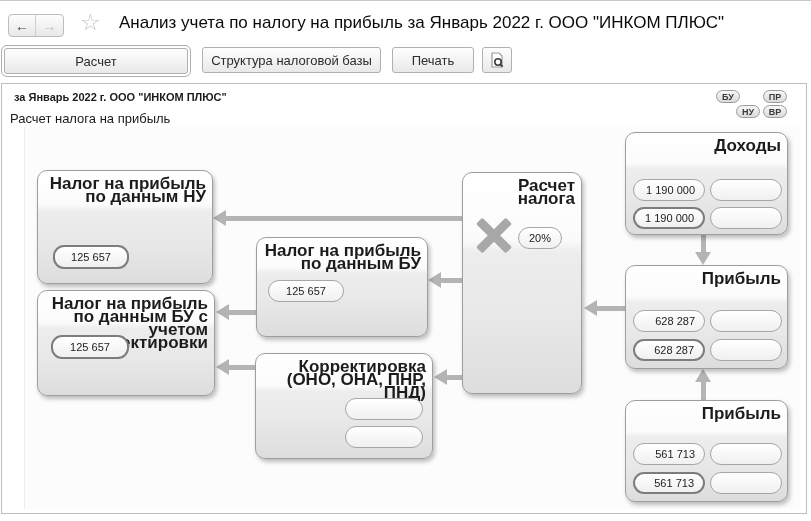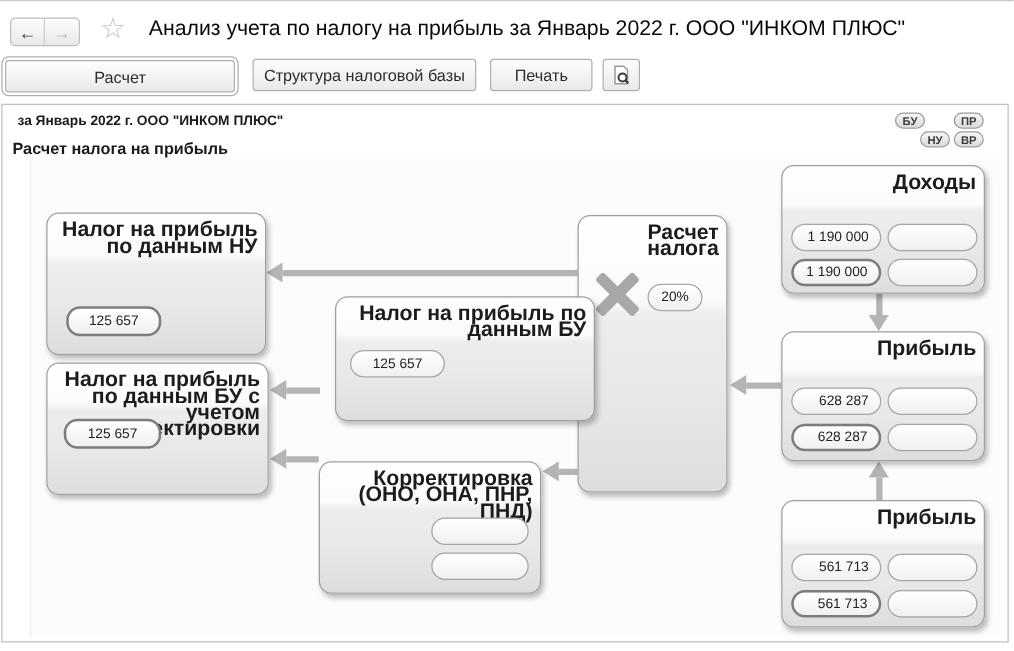--- a/index.html
+++ b/index.html
@@ -22,21 +22,21 @@
   
   .tbtn { position:absolute; height:26px; display:flex; align-items:center; justify-content:center;
     background:linear-gradient(#fefefe,#e9e9e9); border:1px solid #b0b0b0; border-radius:3px;
     font-size:13px; color:#2c2c2c; cursor:pointer; }
   .tbtn.default { outline:1px solid #adadad; outline-offset:2px; }
   .previcon { width:16px; height:16px; }
   
   .panel { position:absolute; left:1px; top:82px; width:806px; height:431px;
     border:1px solid #bfbfbf; background:#fff; }
   .period { position:absolute; left:14px; top:90px; font-size:11px; font-weight:bold; color:#1a1a1a; }
-  .rtitle { position:absolute; left:10px; top:110px; font-size:13px; font-weight:bold; color:#1a1a1a; }
+  .rtitle { position:absolute; left:10px; top:110px; font-size:13px; font-weight:normal; color:#1a1a1a; }
   .badge { position:absolute; width:24px; height:13px; border:1px solid #9a9a9a; border-radius:7px;
     background:linear-gradient(#f7f7f7,#dadada); font-size:9px; font-weight:bold; color:#3a3a3a;
     display:flex; align-items:center; justify-content:center; cursor:pointer; }
   .field { position:absolute; left:24px; top:126px; width:776px; height:382px;
     background:#fcfcfc; border-left:1px solid #ececec; }
   
   .block { position:absolute; border:1px solid #9e9e9e; border-radius:10px;
     background:linear-gradient(180deg,#ffffff 0%,#fbfbfb 30%,#ededed 36%,#e8e8e8 65%,#dddddd 100%);
     box-shadow:2px 3px 4px rgba(0,0,0,0.25); }
   .btitle { padding:6px 6px 0 6px; text-align:right; font-size:17px; font-weight:bold;
@@ -151,31 +151,31 @@
         <i class="b"></i>
       </div>
     <div class="pill mid" style="left:55px; top:54px; width:44px; height:22px;">20%</div>
   </div>
 
   <div class="block" style="left:37px; top:169px; width:176px; height:114px;">
     <div class="btitle">Налог на прибыль по данным НУ</div>
     <div class="pill mid bold" style="left:15px; top:74px; width:76px; height:24px;">125 657</div>
   </div>
 
-  <div class="block" style="left:256px; top:236px; width:208px; height:100px;margin-left:12px;">
+  <div class="block" style="left:256px; top:236px; width:172px; height:100px;">
     <div class="btitle">Налог на прибыль по данным БУ</div>
     <div class="pill mid" style="left:11px; top:42px; width:76px; height:22px;">125 657</div>
   </div>
 
   <div class="block" style="left:37px; top:289px; width:178px; height:106px;">
     <div class="btitle">Налог на прибыль по данным БУ с учетом корректировки</div>
     <div class="pill mid bold" style="left:13px; top:44px; width:78px; height:24px;">125 657</div>
   </div>
 
-  <div class="block" style="left:255px; top:352px; width:178px; height:106px;margin-top:16px;">
+  <div class="block" style="left:255px; top:352px; width:178px; height:106px;">
     <div class="btitle">
       <div>Корректировка</div>
       <div>(ОНО, ОНА, ПНР, ПНД)</div>
     </div>
     <div class="pill mid" style="left:89px; top:44px; width:78px; height:22px;"></div>
     <div class="pill mid" style="left:89px; top:72px; width:78px; height:22px;"></div>
   </div>
 
 </div>
 

